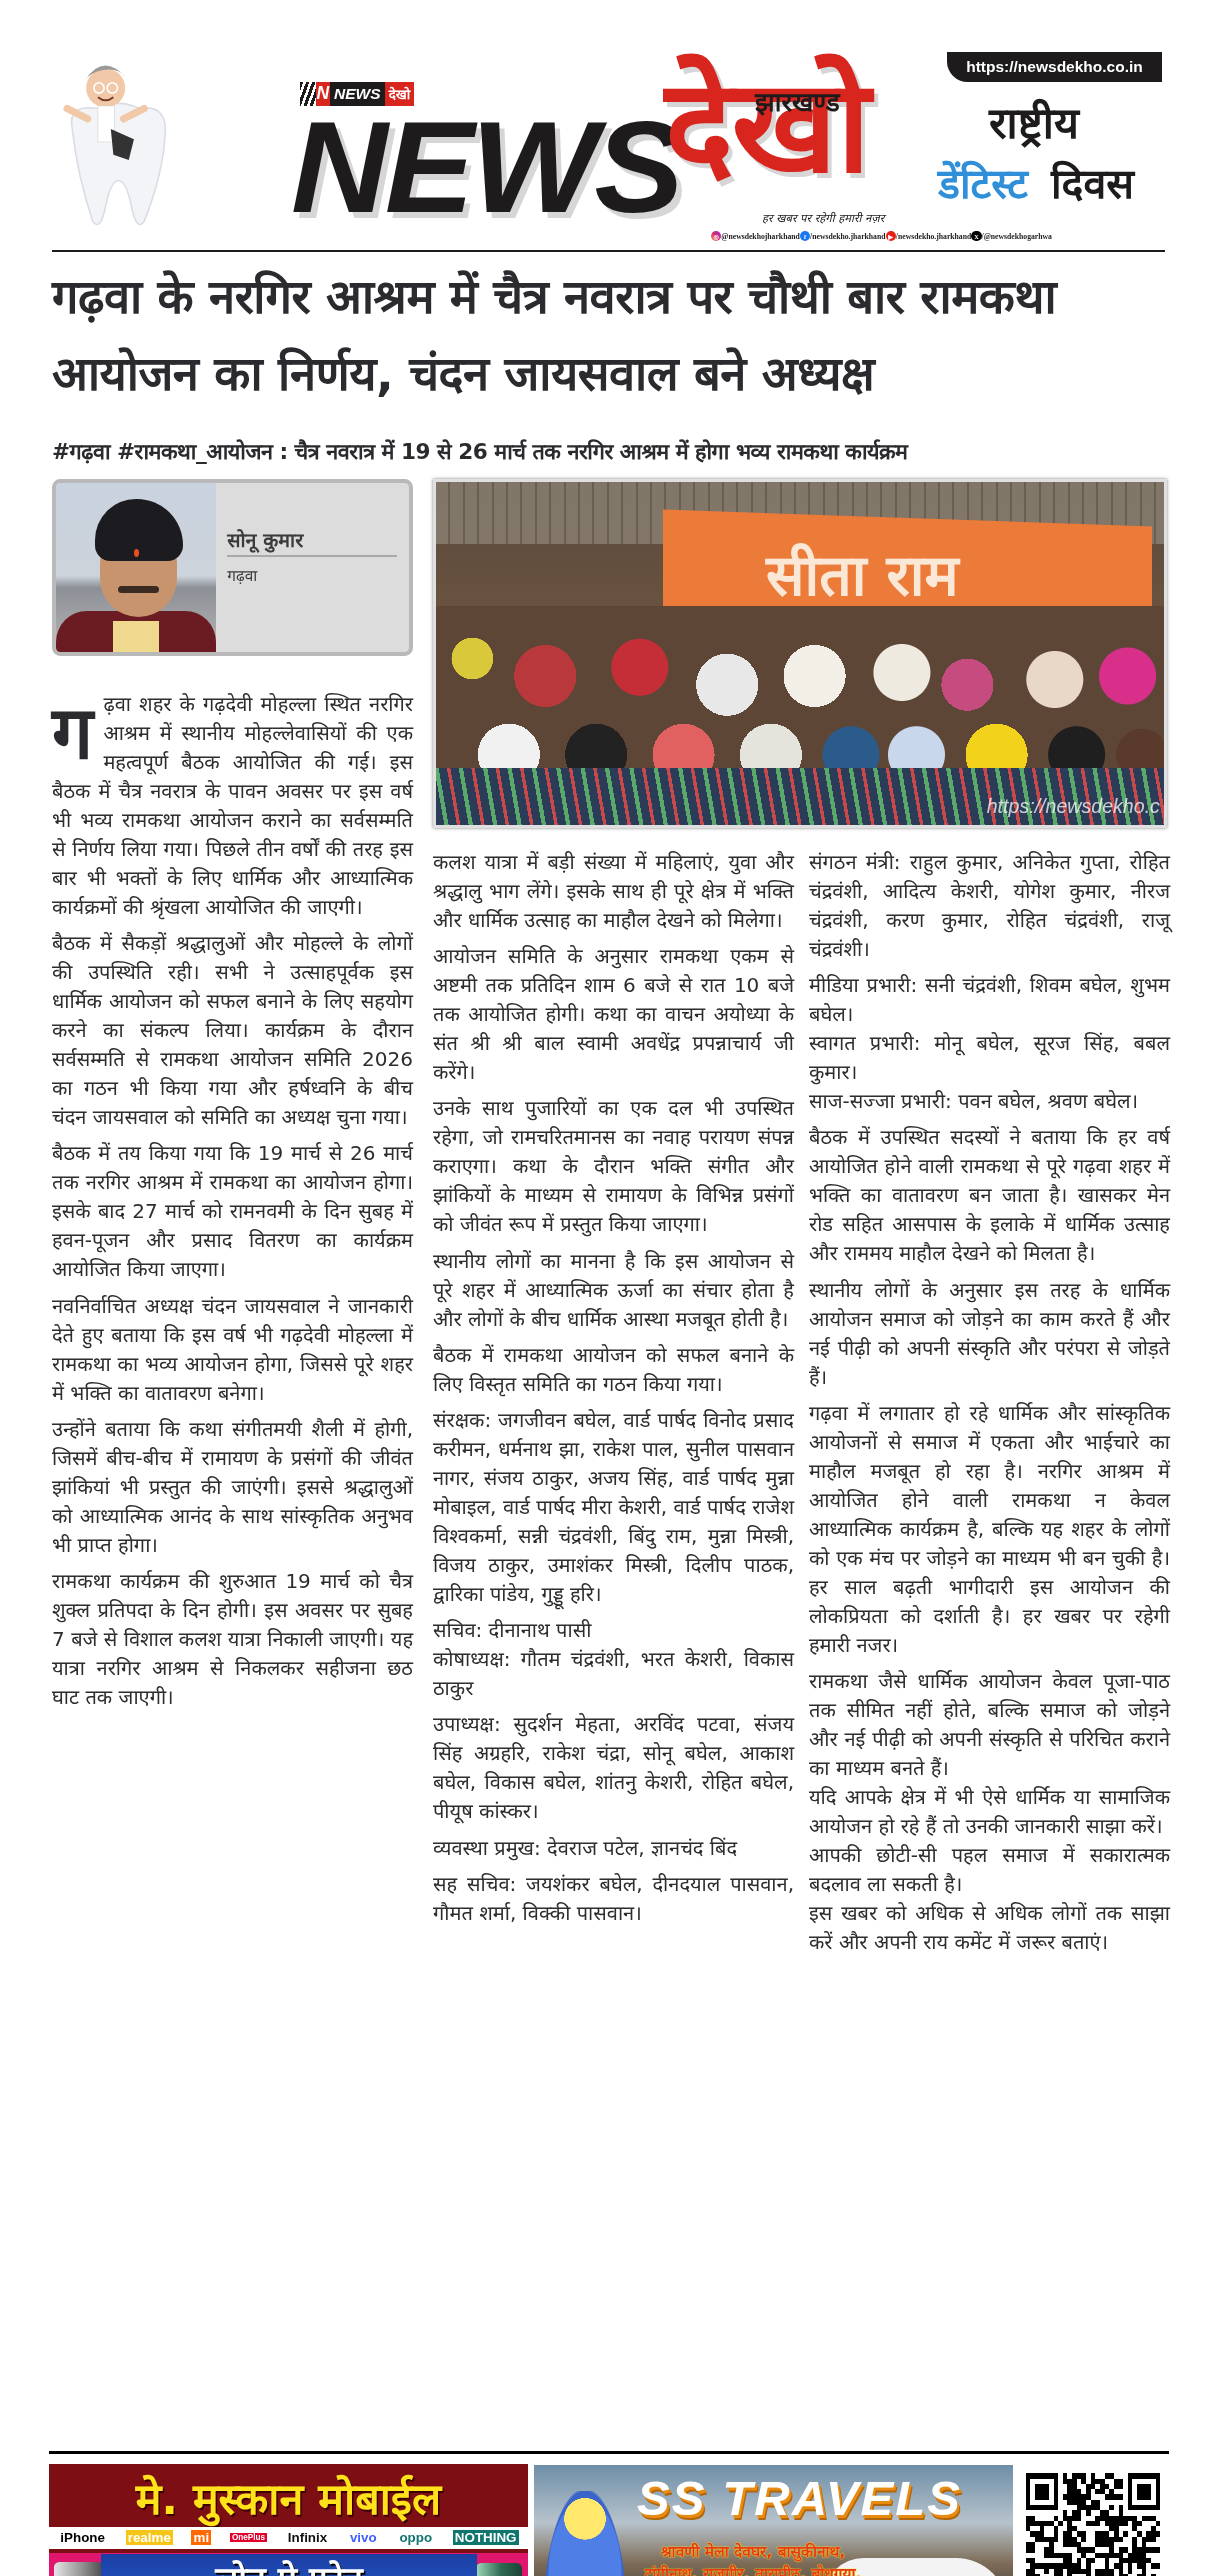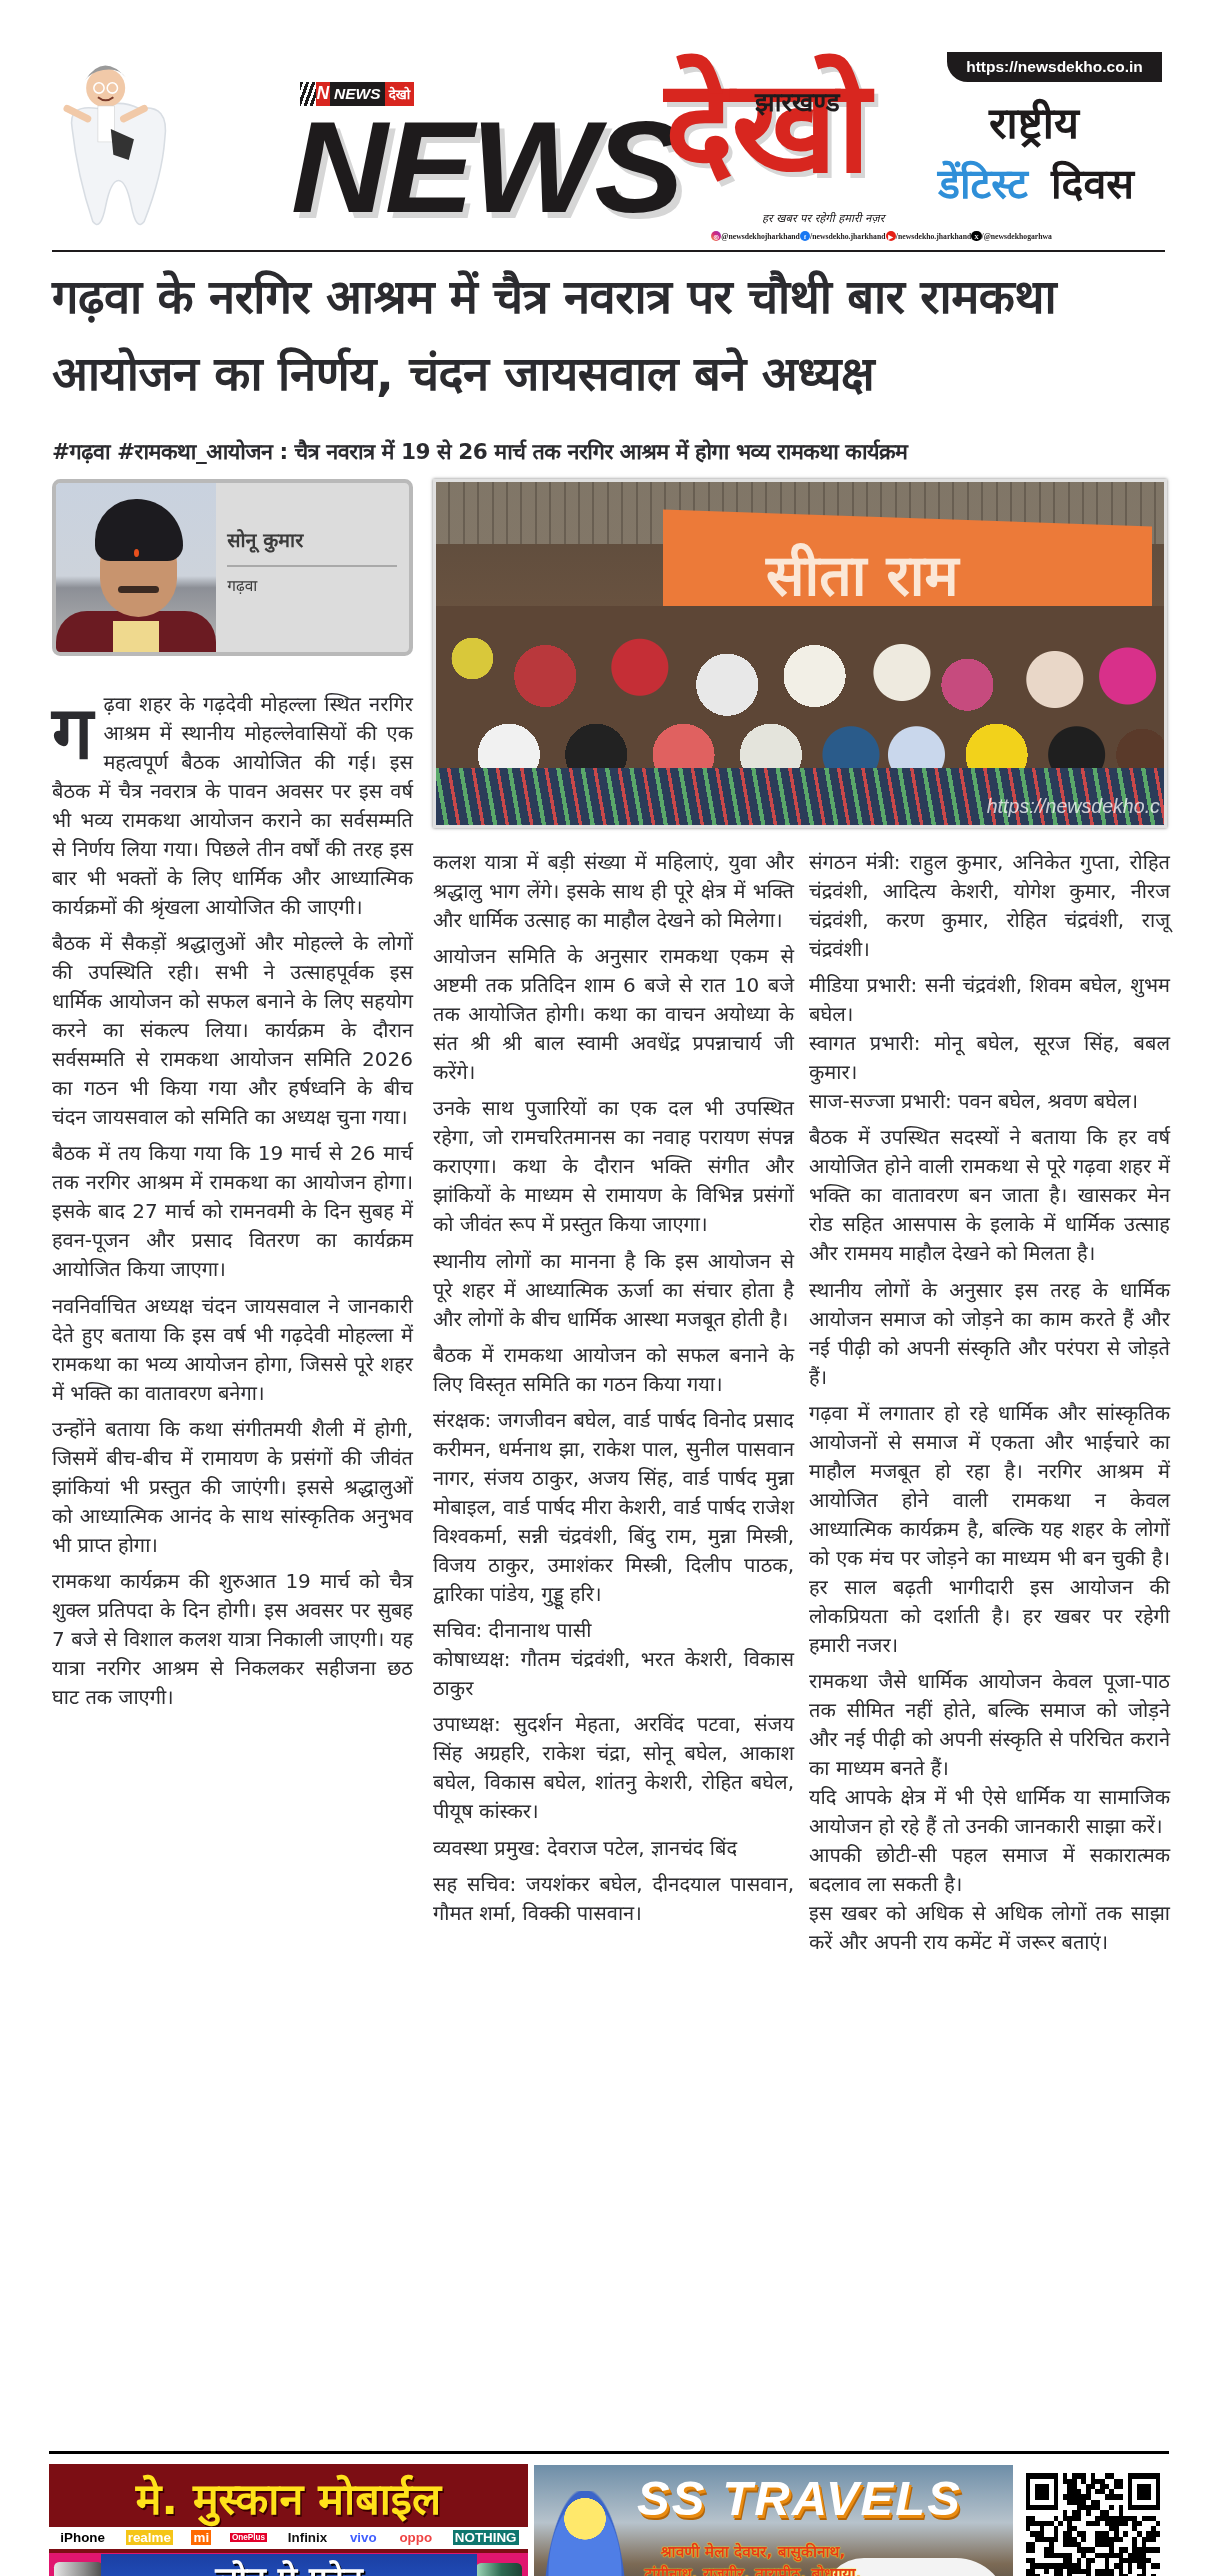--- a/index.html
+++ b/index.html
@@ -39,21 +39,21 @@
   
   .author-box { position: absolute; left: 52px; top: 479px; width: 361px; height: 177px; background: #dcdcdc; border: 4.1px solid #b9b9b9; border-radius: 8.2px; display: flex; overflow: hidden; }
   .author-photo { width: 160px; height: 100%; background: linear-gradient(180deg, #c9d2df 0%, #cdd3db 55%, #8c8f96 62%, #b7b7b7 100%); position: relative; }
   .author-photo .hair { position: absolute; left: 39px; top: 15.5px; width: 88px; height: 62px; background: #1c1b1f; border-radius: 41px 46px 15.5px 15.5px; }
   .author-photo .face { position: absolute; left: 44px; top: 46px; width: 77px; height: 88px; background: #c8946e; border-radius: 36px 36px 41px 41px; }
   .author-photo .tilak { position: absolute; left: 78px; top: 66px; width: 5.2px; height: 8.2px; background: #e8501d; border-radius: 50%; }
   .author-photo .mustache { position: absolute; left: 62px; top: 103px; width: 41px; height: 7.2px; background: #3b2a22; border-radius: 5.2px; }
   .author-photo .shirt { position: absolute; left: 0; bottom: 0; width: 160px; height: 41px; background: #6b1b22; border-radius: 31px 31px 0 0; }
   .author-photo .tee { position: absolute; left: 57px; bottom: 0; width: 46px; height: 31px; background: #efd98e; }
   .author-info { flex: 1; padding: 43px 12.4px 0 11.3px; }
-  .author-name { font-weight: bold; font-size: 19.6px; color: #3b3b3b; padding-bottom: 12px; border-bottom: 2.1px solid #a9a9a9; }
+  .author-name { font-weight: bold; font-size: 19.6px; color: #3b3b3b; padding-bottom: 2px; border-bottom: 2.1px solid #a9a9a9; }
   .author-loc { font-size: 15.5px; color: #3b3b3b; margin-top: 7.2px; }
 
   
   .main-photo { position: absolute; left: 433px; top: 479px; width: 734px; height: 349px; border: 3.1px solid #e0e0e0; box-shadow: 0 0 3.1px rgba(0,0,0,.5); overflow: hidden; background: linear-gradient(180deg, #5a4a3c 0%, #6a5340 40%, #3d3a3c 70%, #4a4547 100%); }
   .main-photo .roof { position: absolute; left: 0; top: 0; width: 100%; height: 62px; background: repeating-linear-gradient(90deg, #8a8172 0 12.4px, #6b6357 12.4px 14.4px); opacity: .8; }
   .main-photo .banner { position: absolute; left: 227px; top: 36px; width: 489px; height: 103px; background: #ec7a39; transform: skewY(2deg); }
   .main-photo .banner-text { position: absolute; left: 330px; top: 52px; font-weight: bold; font-size: 57px; color: #fbe7d6; }
   .main-photo .crowd { position: absolute; left: 0; top: 124px; width: 100%; height: 175px; background:
       radial-gradient(circle at 5% 30%, #d9c83a 0 20.6px, transparent 21px),
       radial-gradient(circle at 15% 40%, #b9383c 0 31px, transparent 31px),
@@ -218,21 +218,21 @@
 
 <div class="ad1">
   <div class="title">मे. मुस्कान मोबाईल</div>
   <div class="brands">
     <span style="color:#000">iPhone</span>
     <span style="background:#f5c518;color:#fff">realme</span>
     <span style="background:#ff6900;color:#fff">mi</span>
     <span style="background:#e4002b;color:#fff;font-size:8.2px">OnePlus</span>
     <span style="color:#111">Infinix</span>
     <span style="color:#415fff">vivo</span>
-    <span style="color:#ef4444">oppo</span>
+    <span style="color:#0f766e">oppo</span>
     <span style="background:#0f766e;color:#fff">NOTHING</span>
   </div>
   <div class="mid"></div>
   <div class="phone-l"></div>
   <div class="phone-r"></div>
   <div class="center">
     <div class="loan">लोन पे फोन</div>
 
   </div>
 </div>

